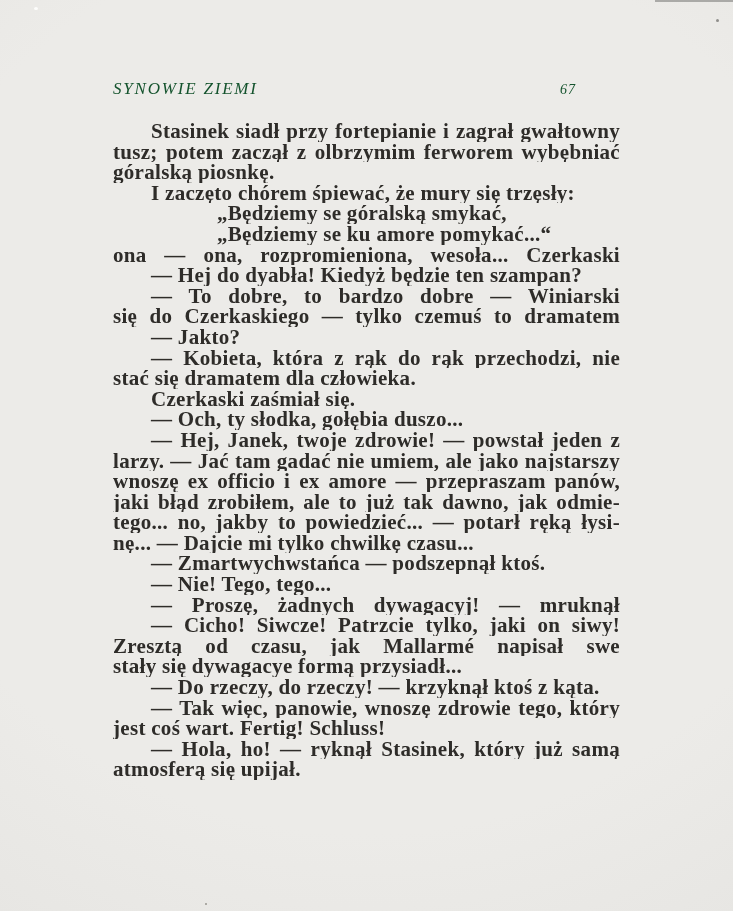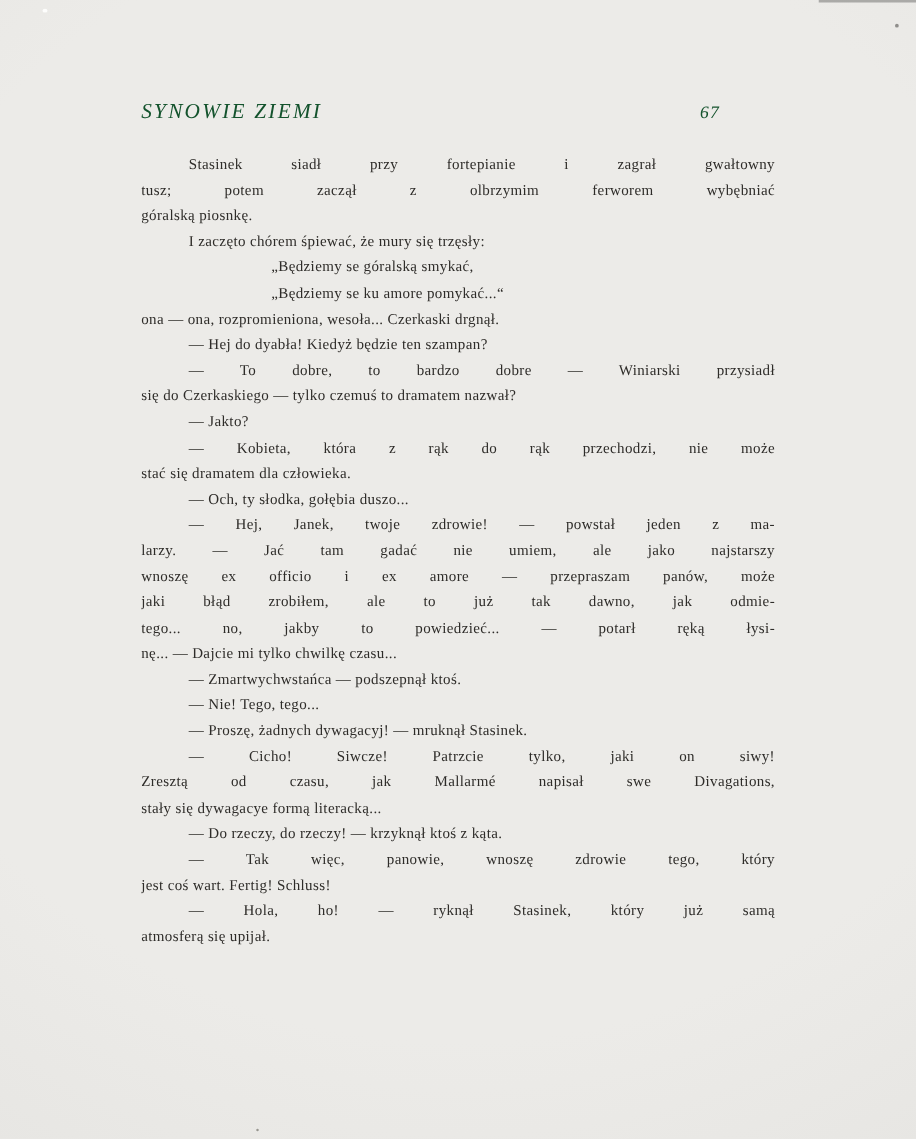--- a/index.html
+++ b/index.html
@@ -52,24 +52,25 @@
     font-size: 14px;
     letter-spacing: 1px;
     margin-right: 44px;
   }
 
   .text-block {
     position: absolute;
     left: 113px;
     top: 121px;
     width: 507px;
-    font-size: 12px;
+    font-size: 21px;
     line-height: 20.6px;
     letter-spacing: 0.3px;
     color: #2e2c29;
+    font-weight: bold;
   }
   .line {
     height: 20.6px;
     overflow: hidden;
     text-align: justify;
     text-align-last: justify;
   }
   .line.last {
     text-align-last: left;
   }
@@ -101,31 +102,32 @@
     <div class="line last first-indent">I zaczęto chórem śpiewać, że mury się trzęsły:</div>
     <div class="line last verse">„Będziemy se góralską smykać,</div>
     <div class="line last verse">„Będziemy se ku amore pomykać...“</div>
     <div class="line last">ona — ona, rozpromieniona, wesoła...  Czerkaski drgnął.</div>
     <div class="line last first-indent">— Hej do dyabła!  Kiedyż będzie ten szampan?</div>
     <div class="line first-indent">— To dobre, to bardzo dobre — Winiarski przysiadł</div>
     <div class="line last">się do Czerkaskiego — tylko czemuś to dramatem nazwał?</div>
     <div class="line last first-indent">— Jakto?</div>
     <div class="line first-indent">— Kobieta, która z rąk do rąk przechodzi, nie może</div>
     <div class="line last">stać się dramatem dla człowieka.</div>
+    <div class="line last first-indent">Czerkaski zaśmiał się.</div>
     <div class="line last first-indent">— Och, ty słodka, gołębia duszo...</div>
     <div class="line first-indent">— Hej, Janek, twoje zdrowie! — powstał jeden z ma-</div>
     <div class="line">larzy. — Jać tam gadać nie umiem, ale jako najstarszy</div>
     <div class="line">wnoszę ex officio i ex amore — przepraszam panów, może</div>
     <div class="line">jaki błąd zrobiłem, ale to już tak dawno, jak odmie-</div>
     <div class="line">tego... no, jakby to powiedzieć... — potarł ręką łysi-</div>
     <div class="line last">nę... — Dajcie mi tylko chwilkę czasu...</div>
     <div class="line last first-indent">— Zmartwychwstańca — podszepnął ktoś.</div>
     <div class="line last first-indent">— Nie!  Tego, tego...</div>
     <div class="line last first-indent">— Proszę, żadnych dywagacyj! — mruknął Stasinek.</div>
     <div class="line first-indent">— Cicho!  Siwcze!  Patrzcie tylko, jaki on siwy!</div>
     <div class="line">Zresztą od czasu, jak Mallarmé napisał swe Divagations,</div>
-    <div class="line last">stały się dywagacye formą literacką...</div>
+    <div class="line last">stały się dywagacye formą przysiadł...</div>
     <div class="line last first-indent">— Do rzeczy, do rzeczy! — krzyknął ktoś z kąta.</div>
     <div class="line first-indent">— Tak więc, panowie, wnoszę zdrowie tego, który</div>
     <div class="line last">jest coś wart.  Fertig!  Schluss!</div>
     <div class="line first-indent">— Hola, ho! — ryknął Stasinek, który już samą</div>
     <div class="line last">atmosferą się upijał.</div>
   </div>
 
 </body></html>

